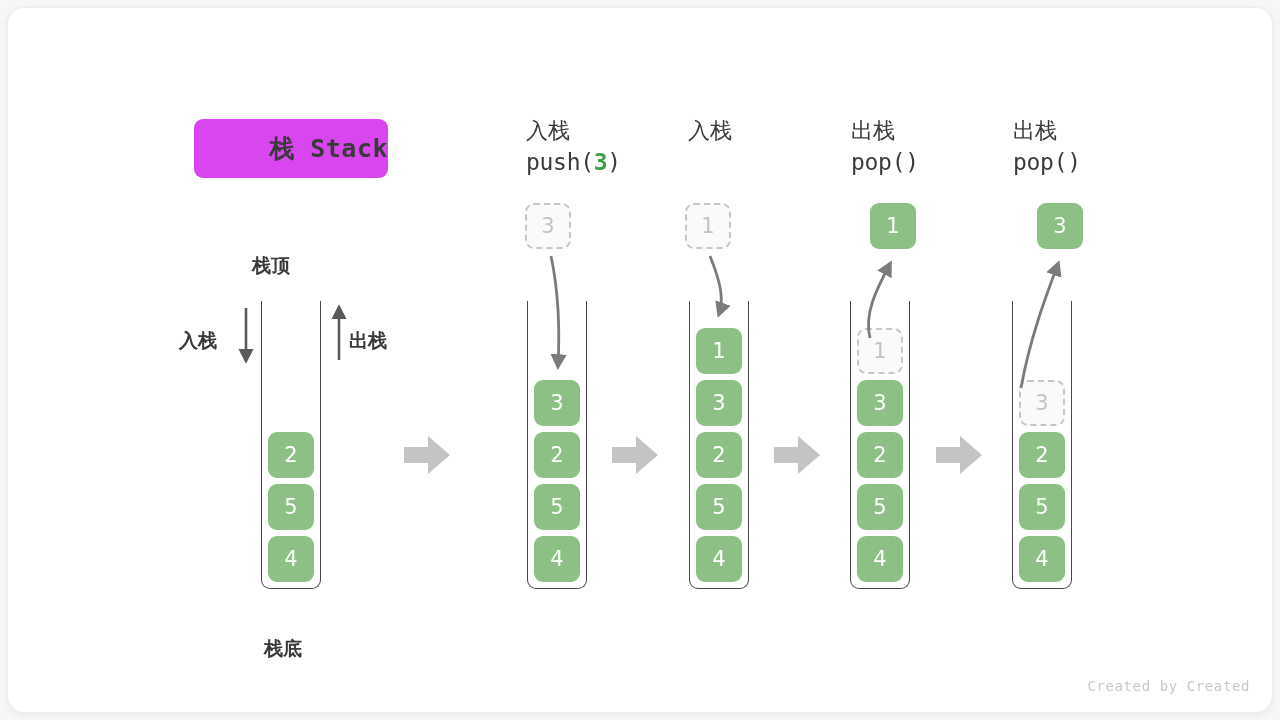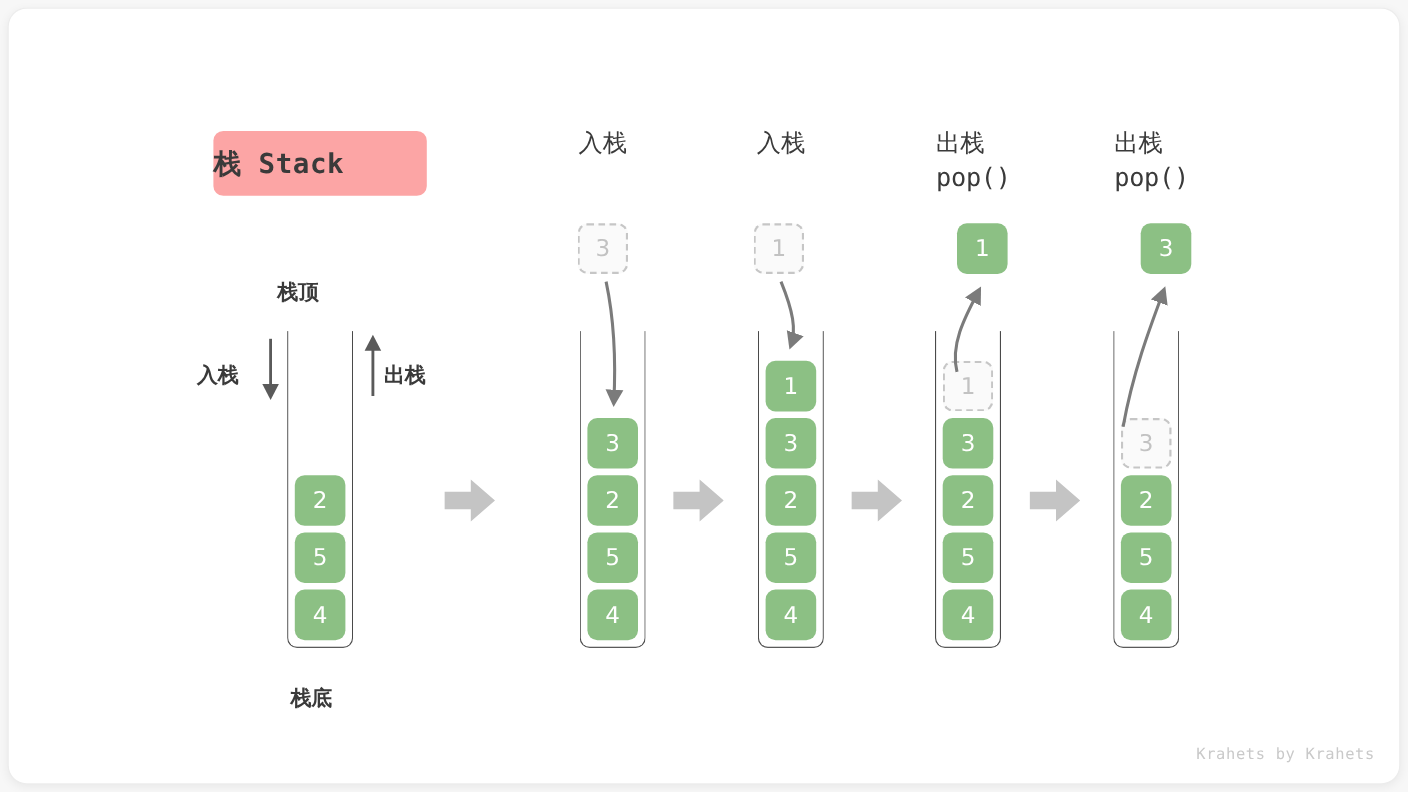--- a/index.html
+++ b/index.html
@@ -28,25 +28,25 @@
     box-shadow: 0 0 0 1px #ececec, 0 2px 10px rgba(0,0,0,0.07);
   }
 
   
   #title-badge {
     position: absolute;
     left: 186px;
     top: 111px;
     width: 194px;
     height: 59px;
-    background: #fca5a5;
+    background: #d946ef;
     border-radius: 9px;
     display: flex;
     align-items: center;
-    justify-content: flex-start;
+    justify-content: flex-end;
     font-family: "DejaVu Sans Mono", "Liberation Mono", monospace;
     font-size: 25px;
     font-weight: bold;
     color: #3a3a3a;
     letter-spacing: 0.5px;
   }
 
   
   .cn-label {
     position: absolute;
@@ -150,26 +150,27 @@
 <body>
 
 <div id="canvas">
   <div id="card">
 
     <div id="title-badge">
       <span>栈 Stack</span>
     </div>
 
     <div class="cn-label" style="left:244px; top:245px;">栈顶</div>
-    <div class="cn-label" style="left:256px; top:614px;">栈底</div>
+    <div class="cn-label" style="left:256px; top:628px;">栈底</div>
     <div class="cn-label" style="left:171px; top:320px;">入栈</div>
     <div class="cn-label" style="left:341px; top:320px;">出栈</div>
 
     <div class="op-head" style="left:518px; top:108px;">
       <div class="op-cn">入栈</div>
+      <div class="op-code"><span>push(</span><b>3</b><span>)</span></div>
     </div>
 
     <div class="op-head" style="left:680px; top:108px;">
       <div class="op-cn">入栈</div>
     </div>
 
     <div class="op-head" style="left:843px; top:108px;">
       <div class="op-cn">出栈</div>
       <div class="op-code"><span>pop(</span><b></b><span>)</span></div>
     </div>
@@ -251,16 +252,16 @@
 
       <path d="M543,248 C551,286 552,320 550,358" fill="none" stroke="#7b7b7b" stroke-width="2.8" marker-end="url(#head-gray)"></path>
 
       <path d="M702,248 C713,275 716,292 711,306" fill="none" stroke="#7b7b7b" stroke-width="2.8" marker-end="url(#head-gray)"></path>
 
       <path d="M862,330 C856,306 868,282 882,256" fill="none" stroke="#7b7b7b" stroke-width="2.8" marker-end="url(#head-gray)"></path>
 
       <path d="M1013,380 C1022,330 1038,288 1050,256" fill="none" stroke="#7b7b7b" stroke-width="2.8" marker-end="url(#head-gray)"></path>
     </svg>
 
-    <div id="footer">Krahets by Krahets</div>
+    <div id="footer">Created by Created</div>
 
   </div>
 </div>
 
 </body></html>

